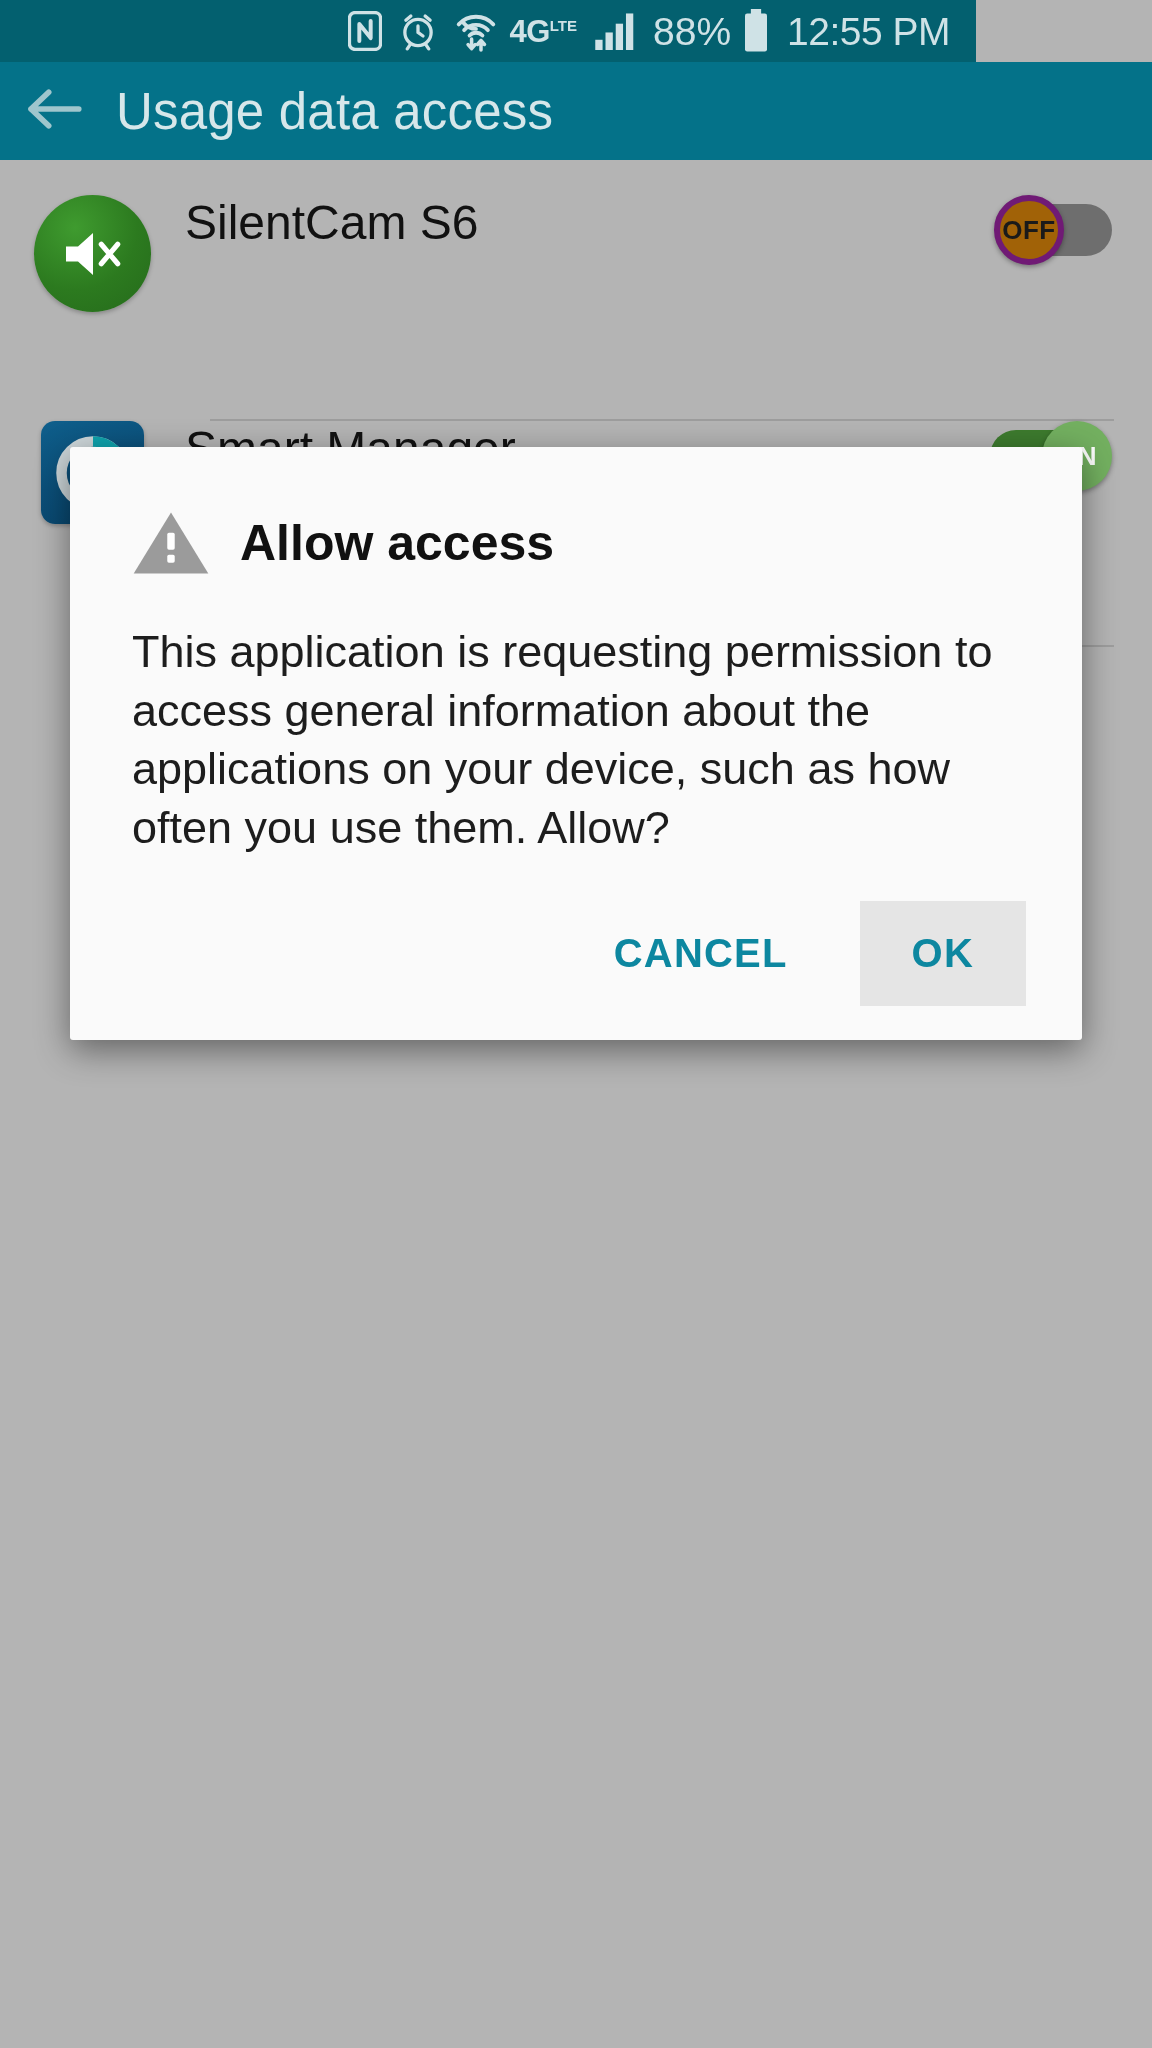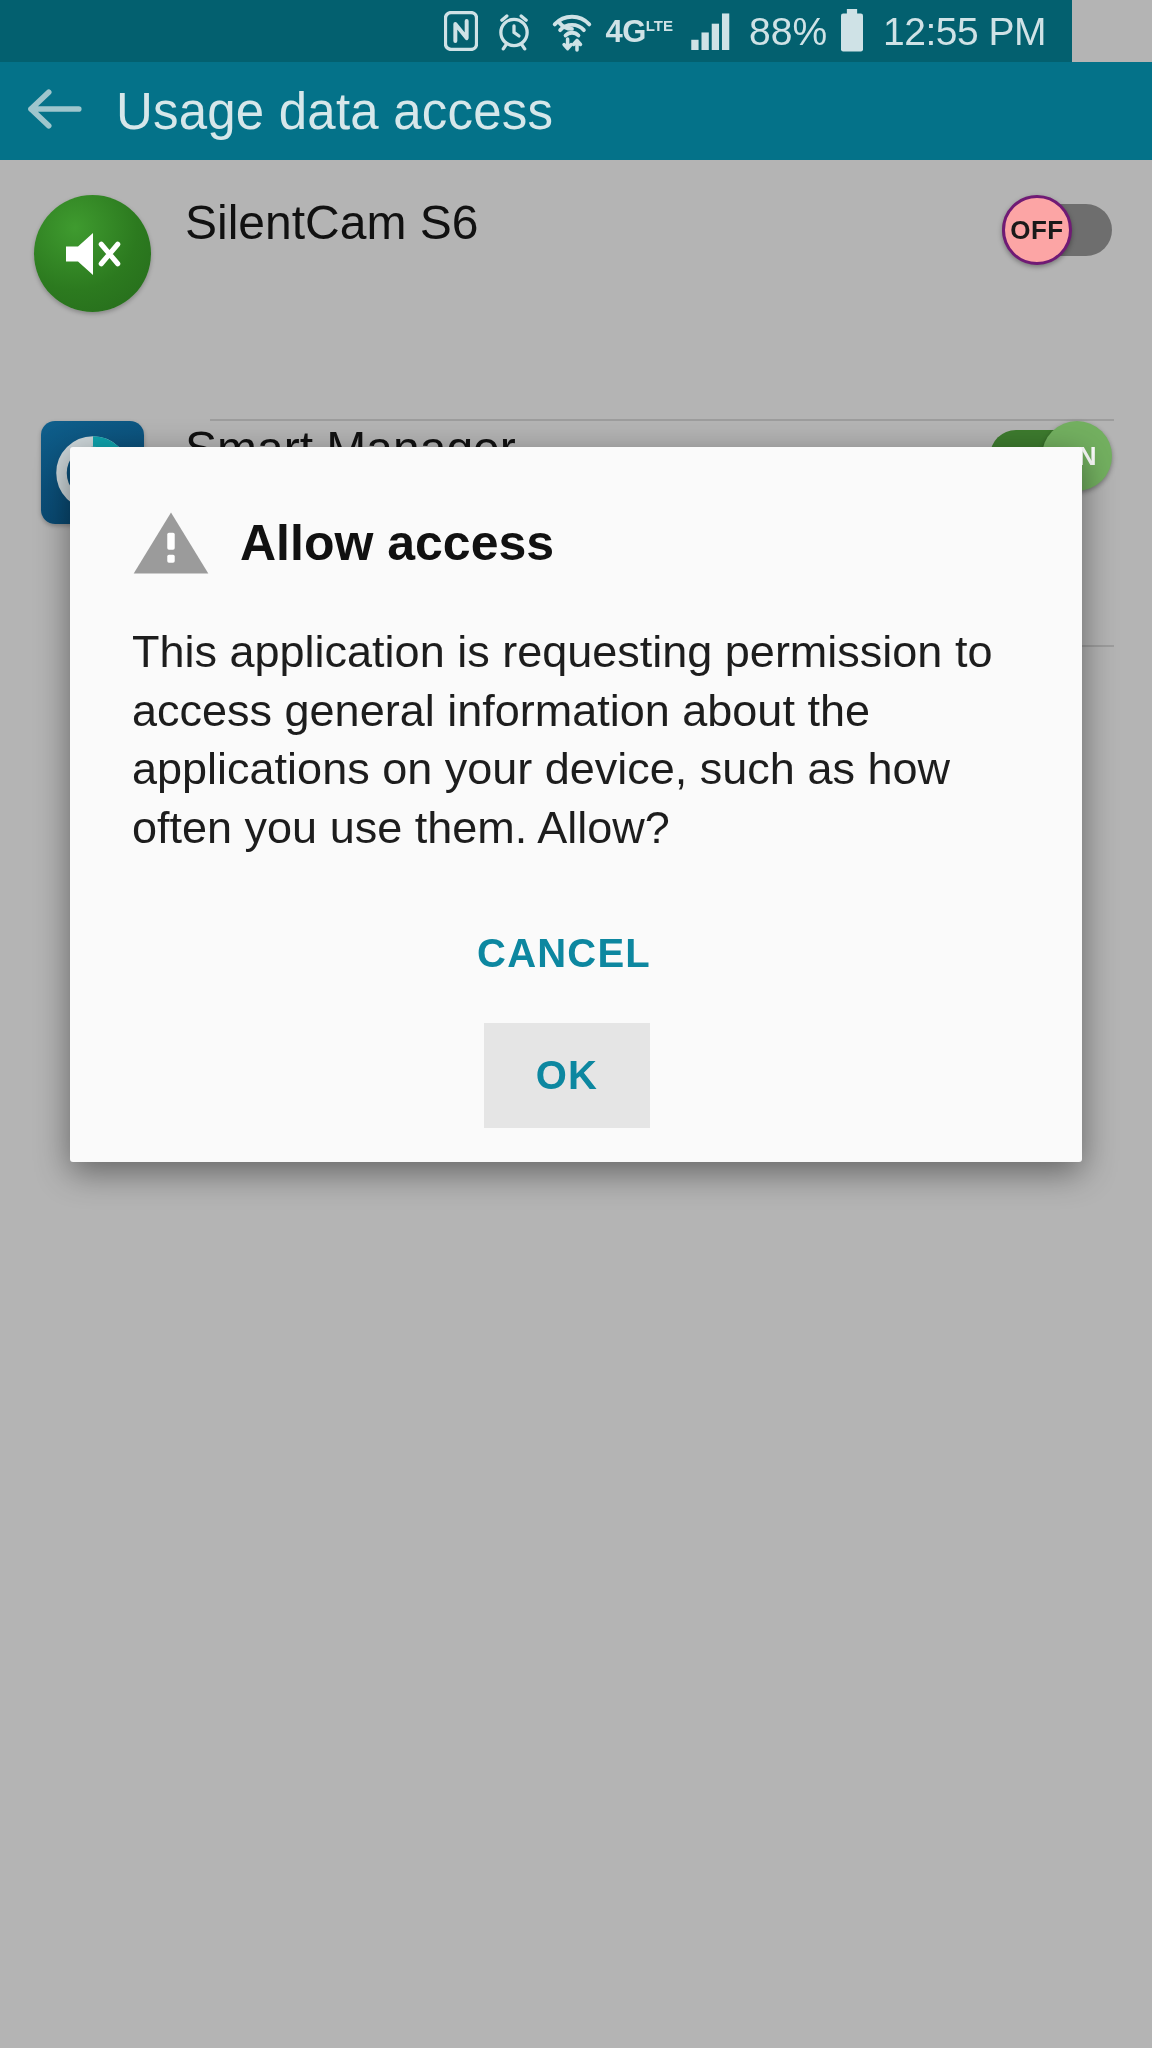--- a/index.html
+++ b/index.html
@@ -5,21 +5,21 @@
   * { margin:0; padding:0; box-sizing:border-box; }
   html,body{
     width:1152px; height:2048px;
     font-family:"Liberation Sans", sans-serif;
     background:#b4b4b4; overflow:hidden;
   }
   #screen{ position:relative; width:1152px; height:2048px; background:#b4b4b4; }
 
   
   .statusbar{
-    position:absolute; left:0; top:0; width:1072px; height:62px;
+    position:absolute; left:0; top:0; width:976px; height:62px;
     background:#03606f; display:flex; align-items:center;
     justify-content:flex-end; padding-right:26px; gap:17px;
   }
   .sb-ico{ display:flex; align-items:center; justify-content:center; color:#cfe2e6; }
   .sb-text{ color:#cfe2e6; font-size:39px; letter-spacing:-0.5px; line-height:1; }
   .sb-pct{ color:#cfe2e6; font-size:39px; line-height:1; }
   .lte-wrap{ display:flex; align-items:flex-start; margin-left:-6px; }
 
   
   .actionbar{
@@ -58,41 +58,41 @@
   
   .toggle{ position:relative; width:122px; height:70px; margin-right:40px; }
   .tg-track{ position:absolute; top:9px; width:110px; height:52px; border-radius:26px; }
   .tg-thumb{
     position:absolute; top:0; width:70px; height:70px; border-radius:50%;
     display:flex; align-items:center; justify-content:center;
     font-size:26px; font-weight:700; letter-spacing:0.5px;
     box-shadow:0 2px 5px rgba(0,0,0,0.35);
   }
   .off .tg-track{ right:0; background:#6e6e6e; }
-  .off .tg-thumb{ left:12px; background:#fca5a5; color:#1a1a1a; border:3px solid #701a75; }
+  .off .tg-thumb{ left:4px; background:#a16207; color:#1a1a1a; border:6px solid #701a75; }
   .on .tg-track{ left:0; background:#3d7b2e; }
   .on .tg-thumb{ right:0; background:#73b060; color:#ffffff; }
 
   
   .scrim{ position:absolute; inset:0; background:rgba(0,0,0,0.0); }
   .dialog{
     position:absolute; left:70px; top:447px; width:1012px;
     background:#fafafa; border-radius:3px;
     box-shadow:0 10px 34px rgba(0,0,0,0.45);
   }
   .dlg-head{ display:flex; align-items:center; padding:62px 4px 0 62px; }
   .warn-tri{ width:78px; height:68px; }
   .dlg-title{ font-size:50px; font-weight:700; color:#111; margin-left:30px; }
   .dlg-body{
     padding:46px 40px 0 62px; font-size:45px; line-height:1.3;
     color:#1d1d1d; font-weight:400;
   }
   .dlg-actions{
     display:flex; align-items:center; justify-content:flex-end;
-    padding:44px 24px 34px 0; gap:17px;flex-direction:column;
+    padding:44px 24px 34px 0; gap:0;
   }
   .btn{
     font-size:40px; font-weight:700; letter-spacing:1.2px;
     color:#0d87a0; background:transparent; border:none;
     padding:30px 34px; cursor:pointer; font-family:"Liberation Sans", sans-serif;
   }
   .btn-ok{ background:#e5e5e5; padding-left:52px; padding-right:52px; margin-left:38px; margin-right:32px;}
 </style>
 </head>
 <body>

